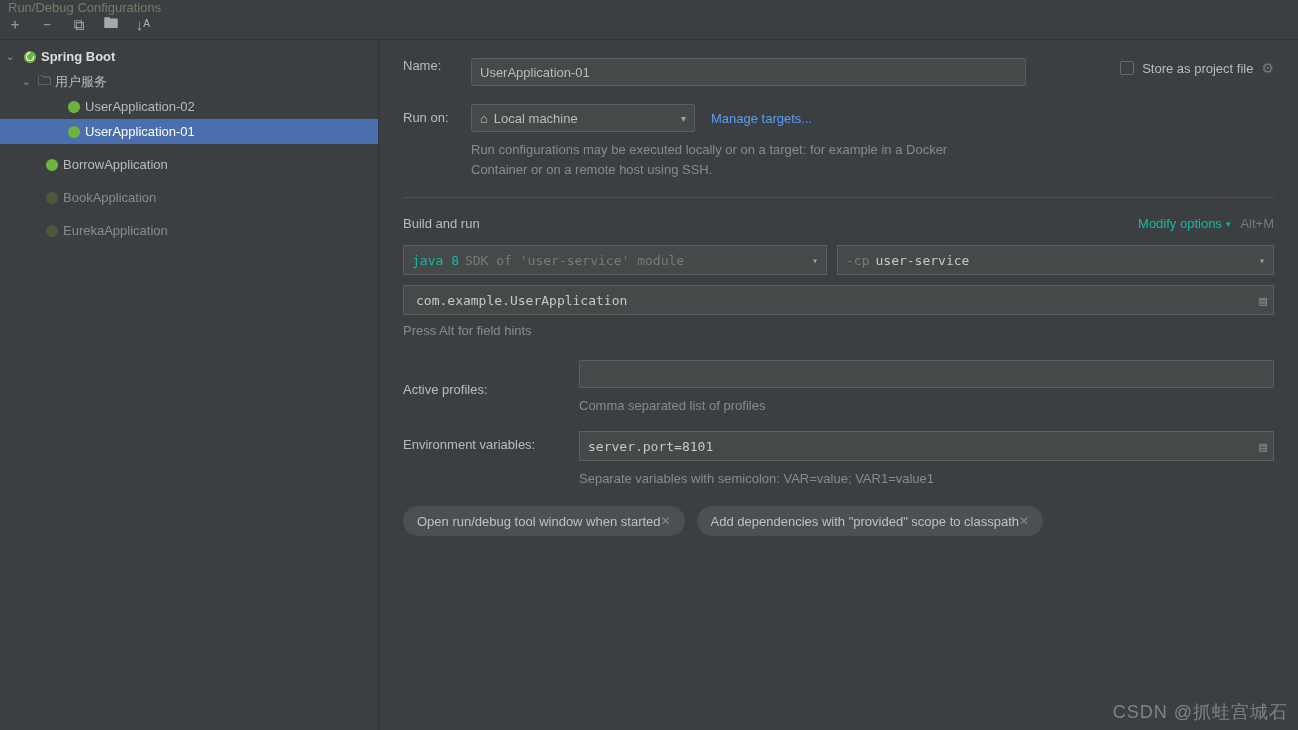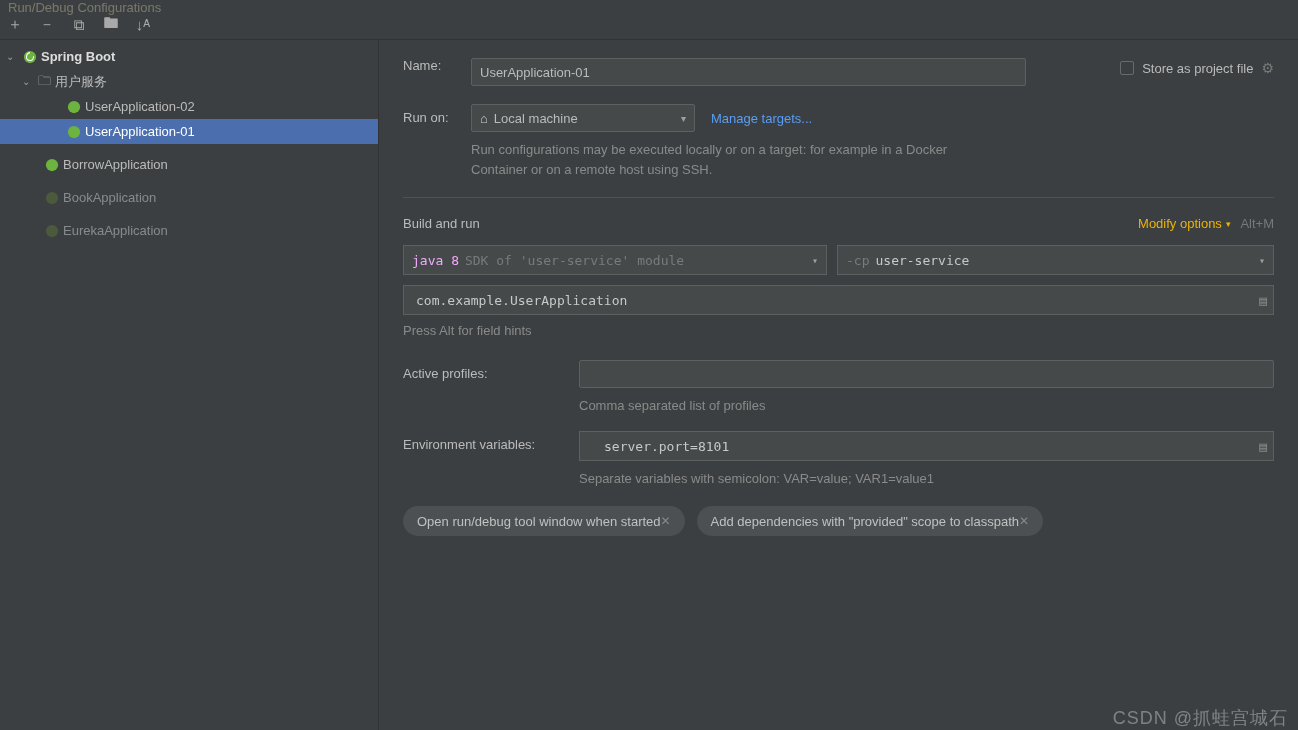--- a/index.html
+++ b/index.html
@@ -65,38 +65,38 @@
 .combo .arrow-d { position:absolute; right:8px; color:#a0a0a0; font-size:10px; }
 .home-ic { color:#ccc; margin-right:6px; font-size:13px; }
 .link { color:#589df6; cursor:pointer; }
 .hint { color:#8a8a8a; font-size:13px; line-height:1.5; }
 .hint2 { color:#8a8a8a; font-size:13px; }
 .section { display:flex; align-items:center; margin: 18px 0 14px; }
 .section .title { color:#bbb; font-weight:500; flex:1; }
 .kbsc { color:#787878; margin-left:10px; }
 .build-row1 { display:flex; gap:10px; margin-bottom:10px; }
 .jdk { flex:0 0 424px; font-family: "Consolas", monospace; font-size:13px; display:flex; align-items:center; padding:0 8px; height:30px; background:#45494a; border:1px solid #5e6060; position:relative; }
-.jdk .j1 { color:#f0abfc; }
+.jdk .j1 { color:#14b8a6; }
 .jdk .j2 { color:#7a7a7a; margin-left:6px; }
 .jdk .arrow-d, .cp .arrow-d { position:absolute; right:8px; color:#a0a0a0; font-size:10px; }
 .cp { flex:1; font-family:"Consolas",monospace; font-size:13px; display:flex; align-items:center; padding:0 8px; height:30px; background:#45494a; border:1px solid #5e6060; position:relative;}
 .cp .c1 { color:#7a7a7a; } .cp .c2 { color:#c8c8c8; margin-left:6px; }
 .mainclass { width:100%; font-family:"Consolas",monospace; height:30px; background:#45494a; border:1px solid #5e6060; display:flex; align-items:center; padding: 0 12px; color:#c8c8c8; position:relative; margin-bottom:8px;}
 .mainclass .list-ic, .envfield .list-ic { position:absolute; right:6px; color:#888; font-size:13px; }
-.envfield { width:695px; font-family:"Consolas",monospace; height:30px; background:#45494a; border:1px solid #5e6060; display:flex; align-items:center; padding:0 24px; color:#c8c8c8; position:relative;}
+.envfield { width:695px; font-family:"Consolas",monospace; height:30px; background:#45494a; border:1px solid #5e6060; display:flex; align-items:center; padding:0 8px; color:#c8c8c8; position:relative;}
 .chips { display:flex; gap:12px; margin-top:20px; }
 .chip { background:#4c5052; border-radius:15px; height:30px; display:flex; align-items:center; padding:0 14px; color:#c0c0c0; }
 .chip .x { color:#888; font-size:12px; cursor:pointer; }
 .store { position:absolute; right:24px; top:20px; display:flex; align-items:center; gap:8px; color:#bbb; }
 .store .chk { width:14px; height:14px; border:1px solid #6a6a6a; border-radius:2px; }
 .store .gear { color:#7a7a7a; font-size:14px; }
-.modlink { color:#eab308; cursor:pointer; display:flex; align-items:center; gap:4px;}
+.modlink { color:#14b8a6; cursor:pointer; display:flex; align-items:center; gap:4px;}
 .modlink .arrow-d { font-size:9px; }
 hr.sep { border:0; border-top:1px solid #515151; margin: 14px 0 0; }
-.watermark { position:absolute; bottom:0; right:10px; color:#b8b8b8; font-size:18px; opacity:.55; letter-spacing:1px; font-family:Arial;}
+.watermark { position:absolute; bottom:6px; right:10px; color:#b8b8b8; font-size:18px; opacity:.55; letter-spacing:1px; font-family:Arial;}
 svg.spring-ic { width:14px; height:14px; }
 </style>
 </head>
 <body>
 
 <div class="titlebar">
   <span class="title">Run/Debug Configurations</span>
 </div>
 
 <div class="toolbar">
@@ -216,21 +216,21 @@
         <span class="arrow-d">▾</span>
       </div>
     </div>
 
     <div class="mainclass">
       <span>com.example.UserApplication</span>
       <span class="list-ic">▤</span>
     </div>
     <div class="hint2" style="margin-bottom:22px">Press Alt for field hints</div>
 
-    <div class="row" style="align-items:flex-start">
+    <div class="row" style="align-items:center">
       <span class="lbl-wide" style="padding-top:6px">Active profiles:</span>
       <div>
         <input class="text" style="width: 695px;">
         <div class="hint2" style="margin-top:10px">Comma separated list of profiles</div>
       </div>
     </div>
 
     <div class="row" style="align-items:flex-start; margin-top:6px">
       <span class="lbl-wide" style="padding-top:6px">Environment variables:</span>
       <div>

